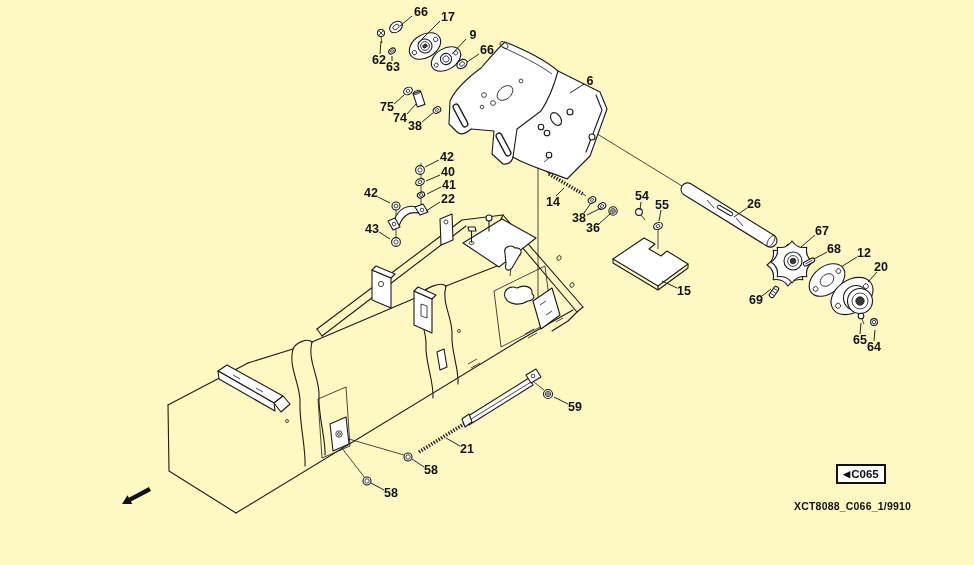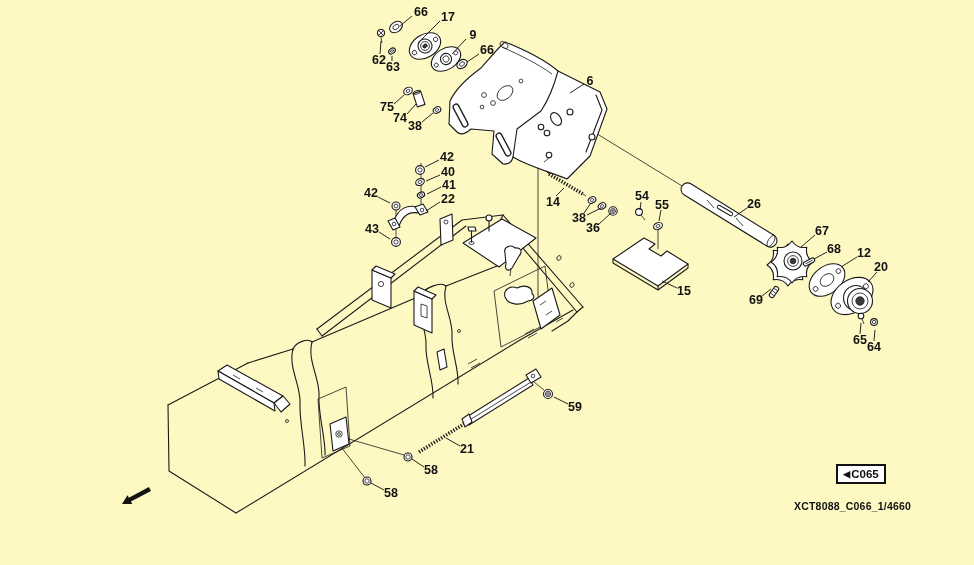--- a/index.html
+++ b/index.html
@@ -379,14 +379,14 @@
         <text x="431" y="470" class="callout">58</text>
         <line x1="384" y1="490" x2="371" y2="483" class="leader"></line>
         <text x="391" y="493" class="callout">58</text>
       </g>
 </svg>
 
 <div id="code-box">
   <span class="tri">◀</span>
   <span>C065</span>
 </div>
-<div id="doc-ref">XCT8088_C066_1/4660</div>
+<div id="doc-ref">XCT8088_C066_1/9910</div>
 </div>
 
 </body></html>

